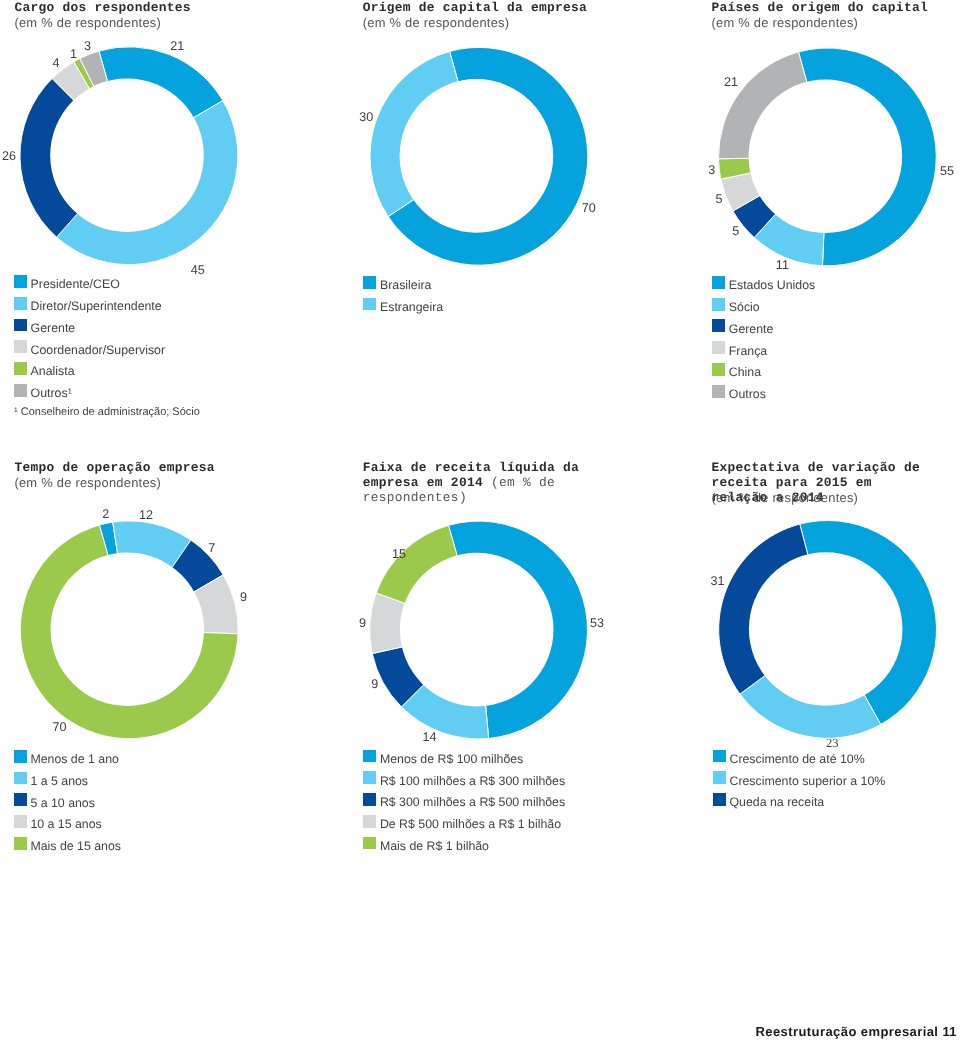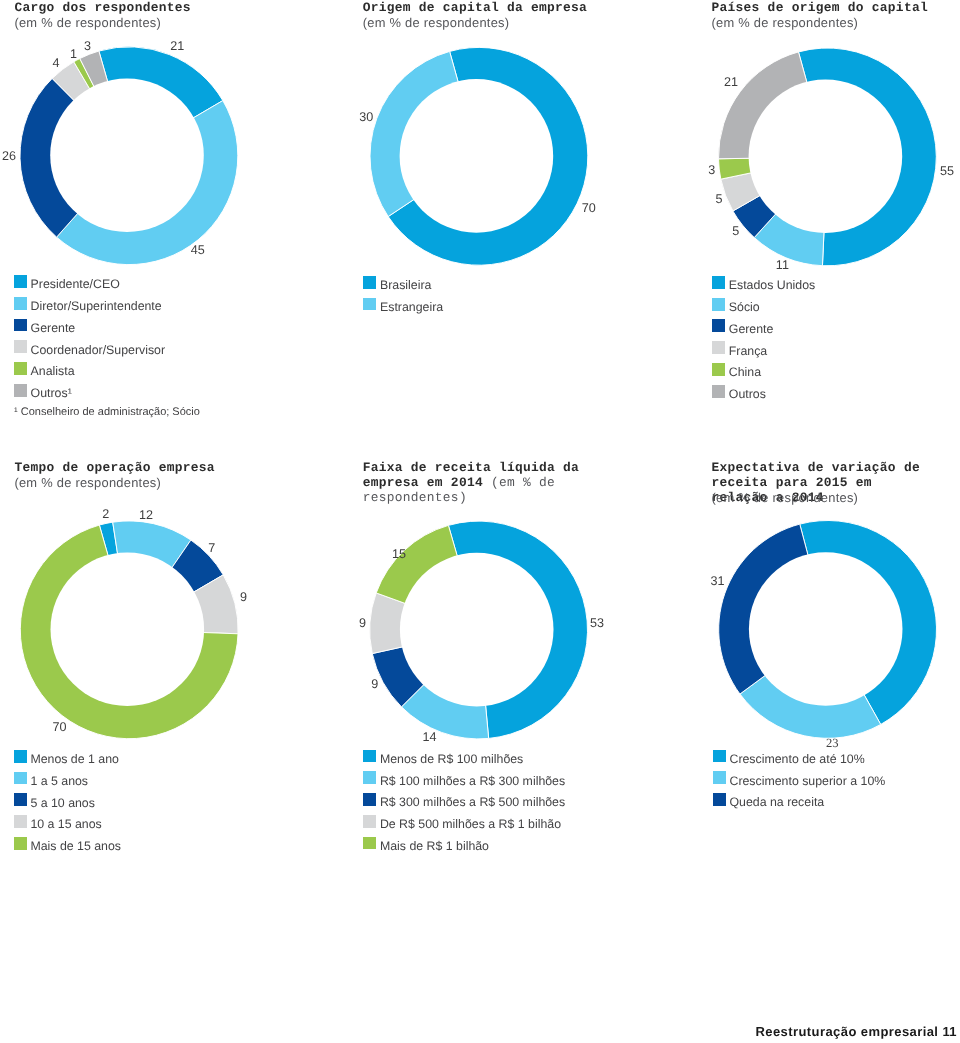--- a/index.html
+++ b/index.html
@@ -30,21 +30,21 @@
   <svg class="chartsvg" width="960" height="1043">
         <path d="M128.90,155.70 L98.88,51.02 A108.9,108.9 0 0 1 222.83,100.59 Z" fill="#05a3dd" stroke="#ffffff" stroke-width="0.95"></path>
         <path d="M128.90,155.70 L222.83,100.59 A108.9,108.9 0 0 1 56.60,237.14 Z" fill="#61cdf2" stroke="#ffffff" stroke-width="0.95"></path>
         <path d="M128.90,155.70 L56.60,237.14 A108.9,108.9 0 0 1 52.17,78.43 Z" fill="#04499a" stroke="#ffffff" stroke-width="0.95"></path>
         <path d="M128.90,155.70 L52.17,78.43 A108.9,108.9 0 0 1 73.79,61.77 Z" fill="#d6d7d8" stroke="#ffffff" stroke-width="0.95"></path>
         <path d="M128.90,155.70 L73.79,61.77 A108.9,108.9 0 0 1 79.80,58.50 Z" fill="#9bc94c" stroke="#ffffff" stroke-width="0.95"></path>
         <path d="M128.90,155.70 L79.80,58.50 A108.9,108.9 0 0 1 98.88,51.02 Z" fill="#b2b3b5" stroke="#ffffff" stroke-width="0.95"></path>
         <circle cx="127" cy="155.3" r="76.8" fill="#ffffff"></circle>
       </svg>
   <div class="dlabel" style="left: 170.19px; top: 40.1px;">21</div>
-  <div class="dlabel" style="left: 190.69px; top: 244px;">45</div>
+  <div class="dlabel" style="left: 190.69px; top: 264px;">45</div>
   <div class="dlabel" style="left: 1.89px; top: 150.1px;">26</div>
   <div class="dlabel" style="left: 52.39px; top: 57.2px;">4</div>
   <div class="dlabel" style="left: 69.99px; top: 47.6px;">1</div>
   <div class="dlabel" style="left: 83.99px; top: 39.9px;">3</div>
   <div class="legend" style="left:14.0px;top:275.0px">
     <div class="lrow">
           <span class="sw" style="background:#05a3dd"></span>
           <span class="ltxt">Presidente/CEO</span>
         </div>
     <div class="lrow">

